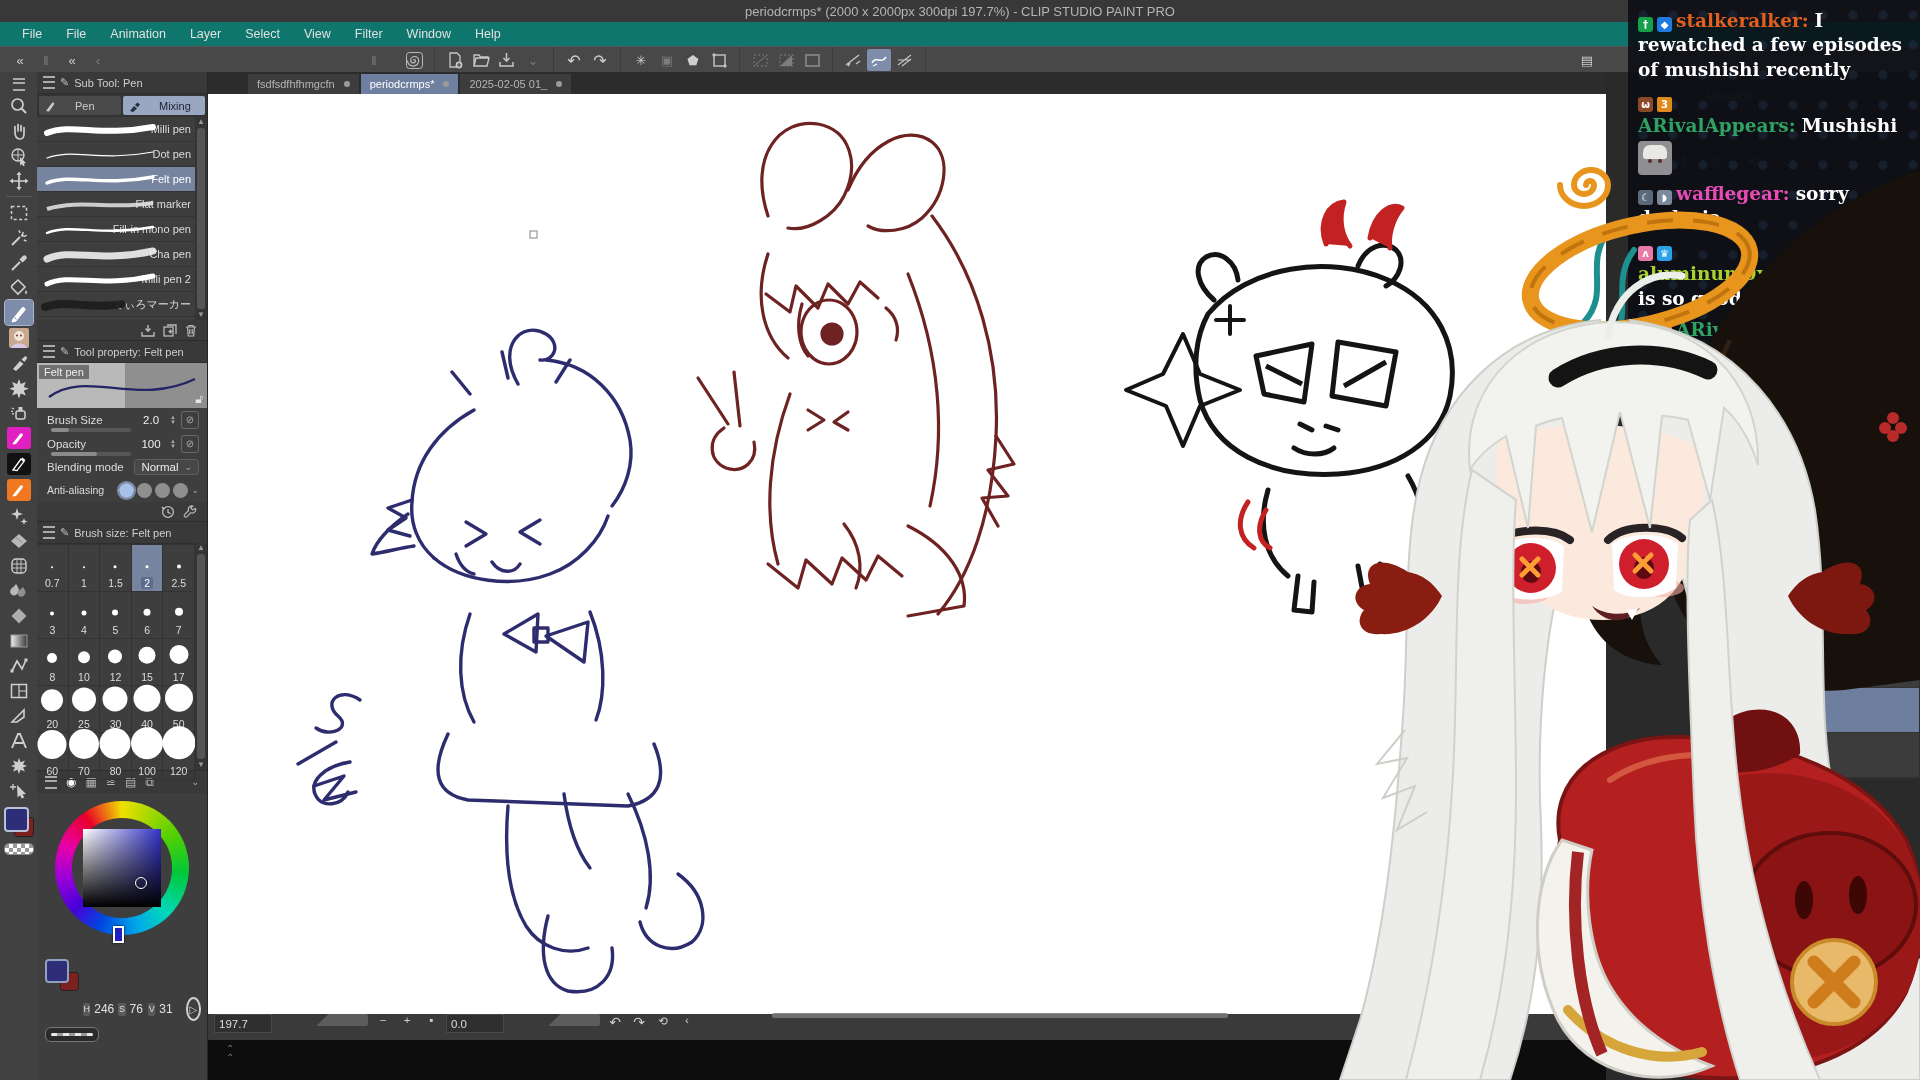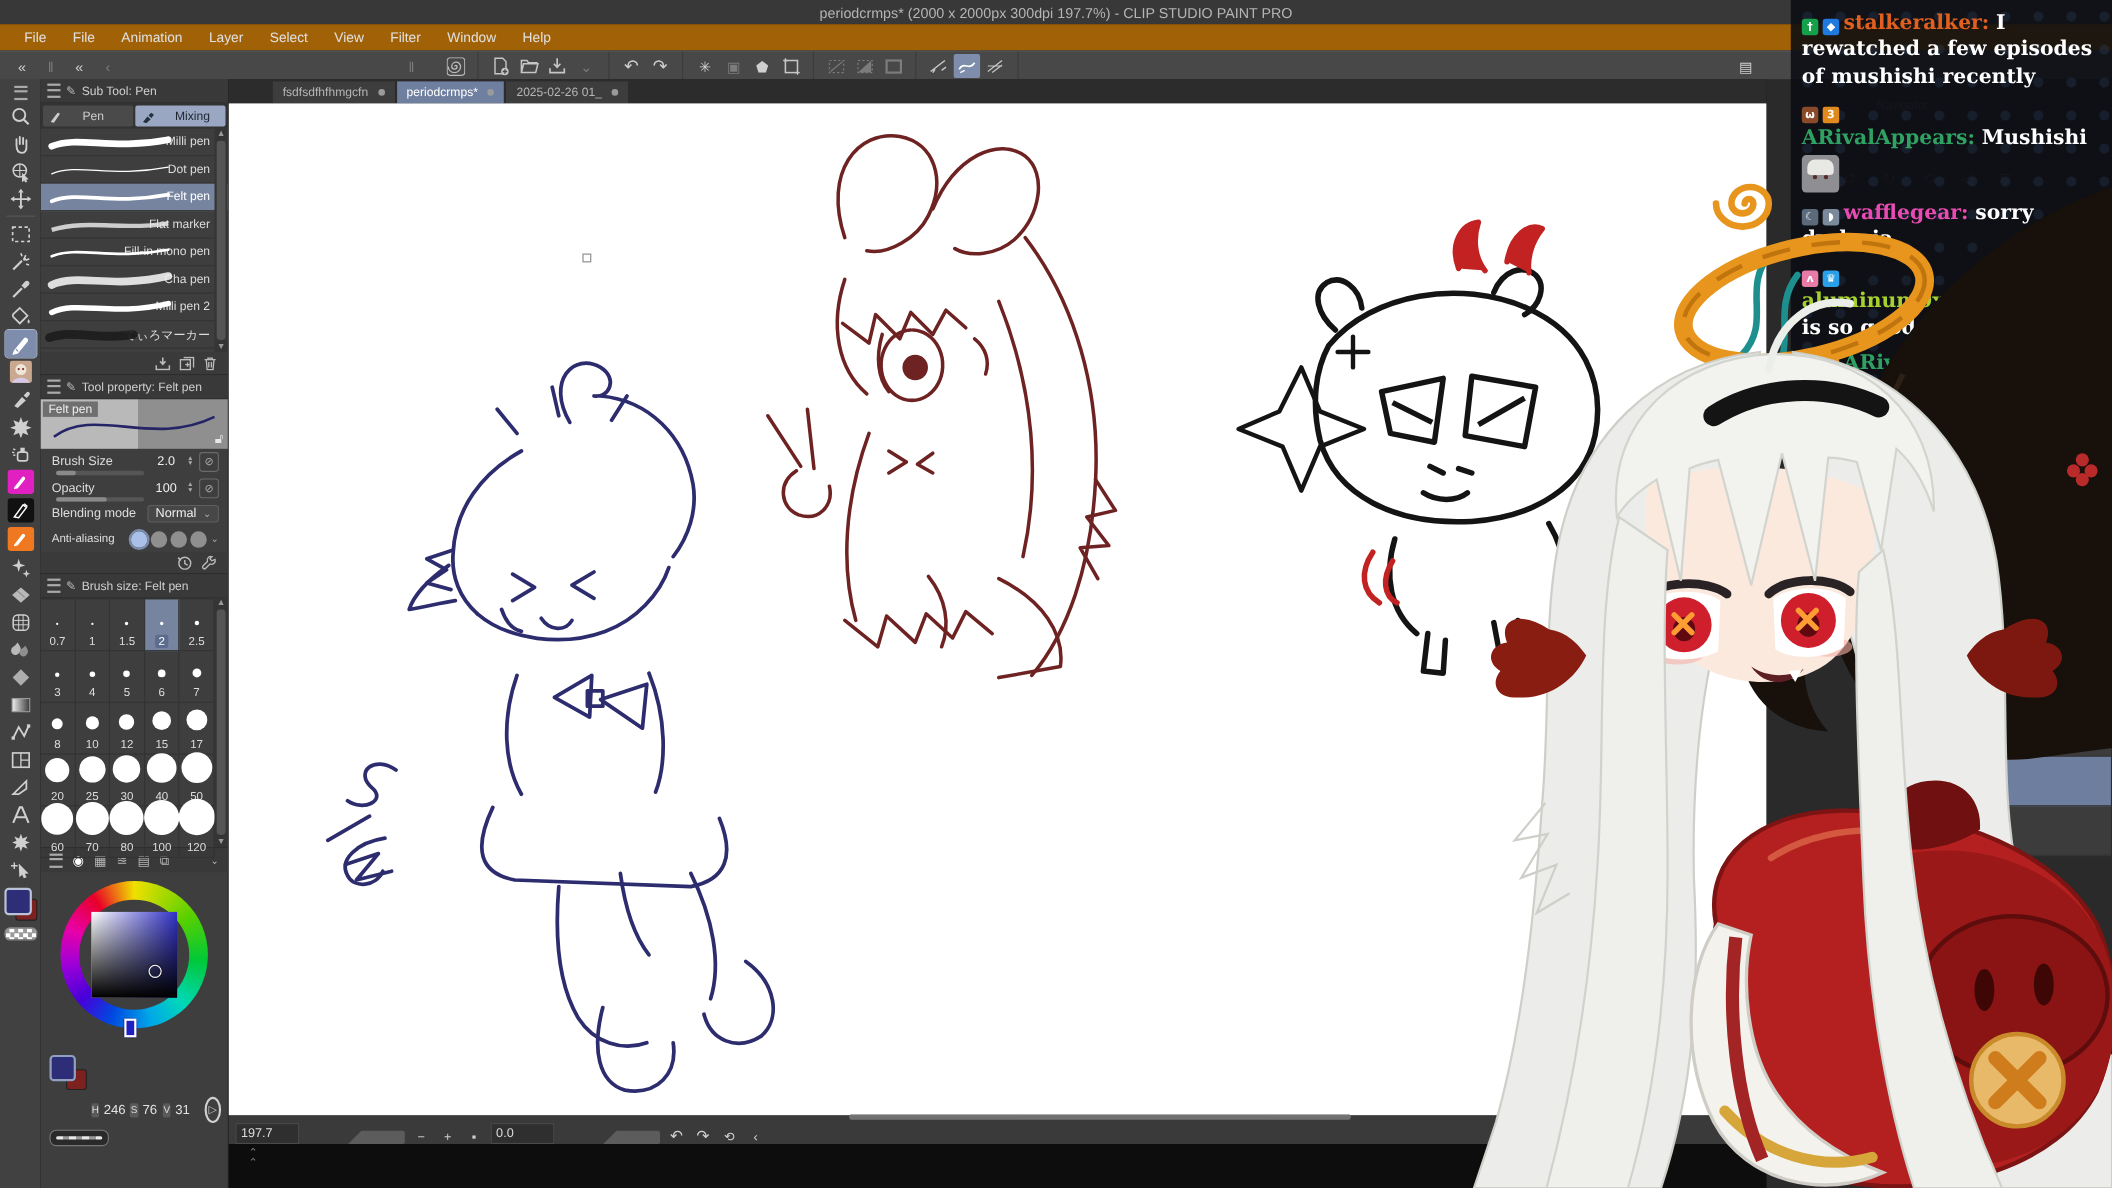--- a/index.html
+++ b/index.html
@@ -1,20 +1,20 @@
 <!DOCTYPE html>
 <html><head>
 <meta charset="utf-8">
 <style>
   html,body{margin:0;padding:0}
   body{width:1920px;height:1080px;position:relative;overflow:hidden;background:#0d0d0d;
        font-family:"Liberation Sans",sans-serif;color:#c9c9c9;font-size:12px;-webkit-user-select:none}
   
   .titlebar{height:22px;background:#383838;text-align:center;line-height:23px;font-size:13px;color:#b4b4b4}
-  .menubar{height:24px;background:#a16207;display:flex;align-items:center;padding-left:10px;font-size:12.5px;color:#e0e0e0}
+  .menubar{height:24px;background:#0f766e;display:flex;align-items:center;padding-left:10px;font-size:12.5px;color:#e0e0e0}
   .menubar .mi{padding:0 12px;cursor:default}
   .toolbar{height:26px;background:#484848;border-top:1px solid #555;display:flex;align-items:center;color:#c6c6c6;font-size:13px}
   .tbgrp{display:flex;align-items:center;padding:0 7px;border-right:1px solid #3b3b3b;height:100%}
   .tbi{display:inline-flex;align-items:center;justify-content:center;width:24px;height:22px;margin:0 1px;border-radius:2px;color:#cfcfcf}
   .tbi.sel{background:#7d8dab;color:#fff}
   .tbi.dim{color:#7c7c7c}
   .tbi svg{display:block}
   
   .main{position:absolute;top:72px;left:0;right:0;bottom:0;display:flex}
   .toolcol{width:37px;background:#414141;display:flex;flex-direction:column;align-items:center;padding-top:3px;flex:none}
@@ -97,21 +97,21 @@
      background:repeating-linear-gradient(90deg,#e8e8e8 0 6px,#9a9a9a 6px 12px)}
   
   .canvasarea{width:1398px;position:relative;background:#262626;flex:none}
   .tabbar{height:22px;background:#2c2c2c;display:flex;align-items:flex-end;padding-left:40px}
   .dtab{height:20px;display:flex;align-items:center;gap:9px;padding:0 9px;margin-right:2px;background:#3d3d3d;color:#b5b5b5;font-size:11px}
   .dtab.active{background:#6f7f9f;color:#fff}
   .dtab .dot{width:6px;height:6px;border-radius:50%;background:#9a9a9a;flex:none}
   .canvas{position:absolute;top:22px;left:0;right:0;bottom:66px;background:#fff}
   .canvas svg{position:absolute;inset:0}
   .hscroll{position:absolute;left:564px;bottom:62px;width:456px;height:5px;background:#7a7a7a;border-radius:2px;opacity:.85;z-index:3}
-  .canvasbottom{position:absolute;left:0;right:0;bottom:40px;height:26px;background:#3a3a3a;display:flex;align-items:flex-end;gap:6px;padding:0 6px;font-size:11.5px;color:#ddd}
+  .canvasbottom{position:absolute;left:0;right:0;bottom:40px;height:26px;background:#3a3a3a;display:flex;align-items:flex-start;gap:6px;padding:0 6px;font-size:11.5px;color:#ddd}
   .vbox{background:#2f2f2f;border:1px solid #4a4a4a;min-width:48px;height:17px;display:flex;align-items:center;padding:0 4px}
   .sliderimg{width:90px;height:12px;background:linear-gradient(135deg,transparent 49%,#5c5c5c 50%);border-radius:2px}
   .cbtn{color:#cfcfcf;width:18px;text-align:center}
   .underbar{position:absolute;left:0;right:0;bottom:0;height:40px;background:#0d0d0d;color:#6a6a6a}
   .underbar .chev{position:absolute;left:18px;top:4px;font-size:10px;line-height:9px;letter-spacing:0;color:#7a7a7a}
   
   .rightpanels{flex:1;background:#2a2a2a;position:relative}
   .ghost{position:absolute;color:#9a9a9a;opacity:.45;font-size:11px}
   .ghosticons{position:absolute;color:#9a9a9a;opacity:.35;font-size:14px;letter-spacing:10px}
   
@@ -748,21 +748,21 @@
     <div class="tabbar">
       <div class="dtab">
         <span>fsdfsdfhfhmgcfn</span>
         <span class="dot"></span>
       </div>
       <div class="dtab active">
         <span>periodcrmps*</span>
         <span class="dot"></span>
       </div>
       <div class="dtab">
-        <span>2025-02-26 01_</span>
+        <span>2025-02-05 01_</span>
         <span class="dot"></span>
       </div>
     </div>
 
     <div class="canvas">
       <svg viewBox="0 0 1398 920">
 
         <rect x="322" y="137" width="7" height="7" fill="none" stroke="#999" stroke-width="1.2"></rect>
 
         <g fill="none" stroke="#2c2c6e" stroke-width="3.4" stroke-linecap="round" stroke-linejoin="round">

